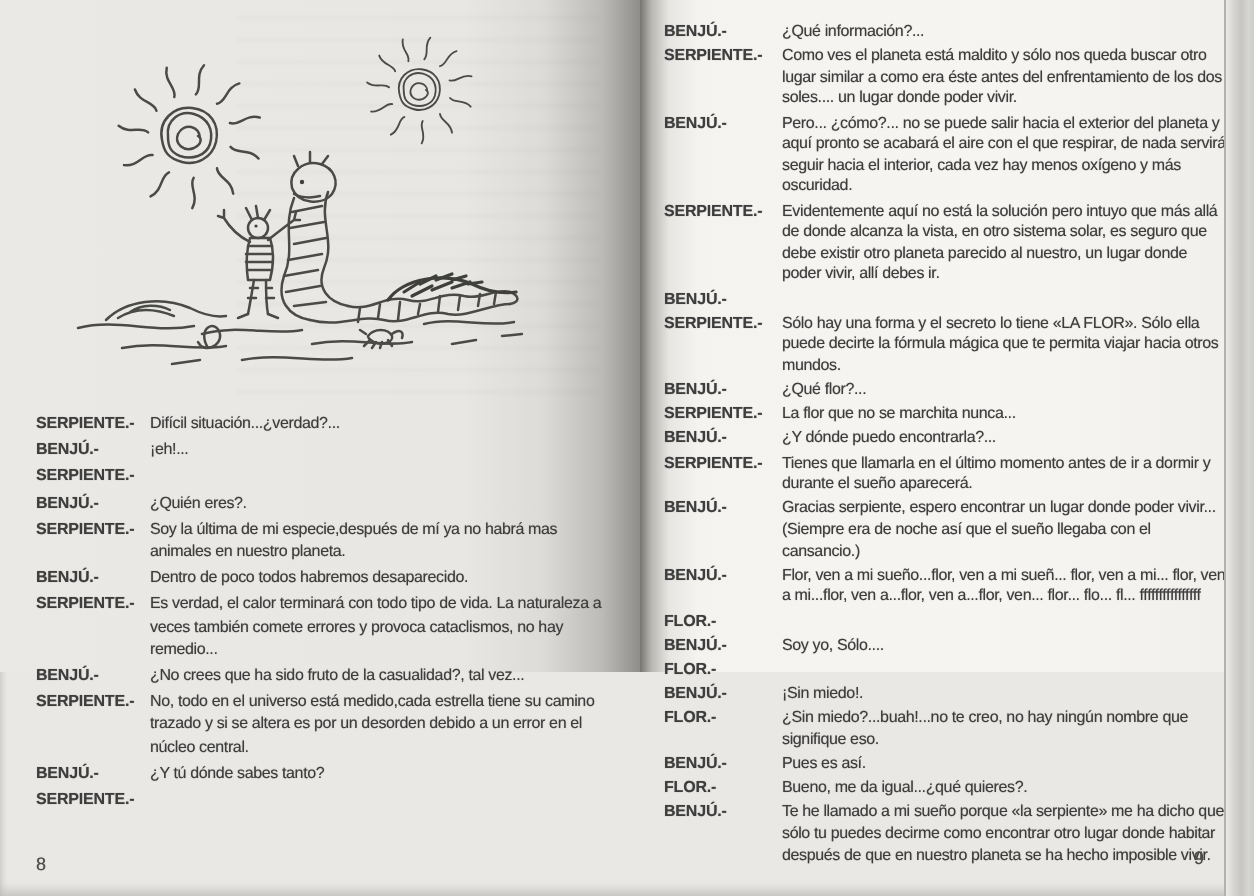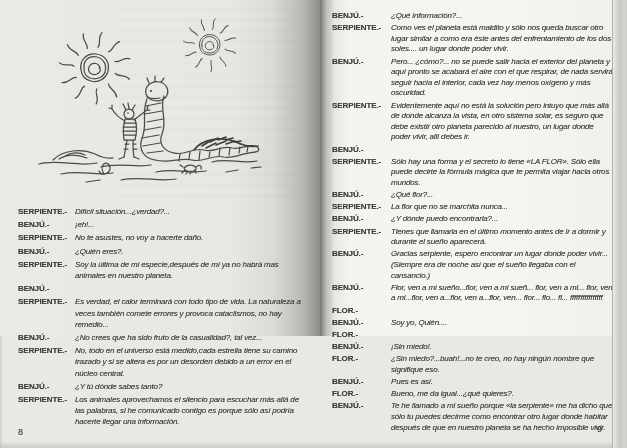--- a/index.html
+++ b/index.html
@@ -27,21 +27,21 @@
     position:absolute;left:118px;top:8px;width:182px;height:190px;
     background:repeating-linear-gradient(180deg,rgba(110,110,110,.10) 0 2px,transparent 2px 11px);
     opacity:.45;filter:blur(1px);pointer-events:none;
   }
   .illustration{position:absolute;left:14px;top:2px;}
   .ill-stroke{fill:none;stroke:#4a4a47;stroke-width:1.25;stroke-linecap:round;stroke-linejoin:round;}
   .ill-heavy{fill:none;stroke:#3f3f3c;stroke-width:1.6;stroke-linecap:round;}
   .dialogue{position:absolute;color:#3d3d3d;}
   .dialogue .entry{display:grid;}
   .dialogue .speaker{font-weight:bold;letter-spacing:-.1px;}
-  .dialogue .line{letter-spacing:-.18px;font-style:italic;}
+  .dialogue .line{letter-spacing:-.18px;}
   .dialogue-left{left:18px;top:206px;width:285px;font-size:8px;line-height:11.2px;}
   .dialogue-left .entry{grid-template-columns:57px 1fr;margin-bottom:2px;}
   .dialogue-right{left:12px;top:11px;width:281px;font-size:8px;line-height:10.6px;}
   .dialogue-right .entry{grid-template-columns:59px 1fr;margin-bottom:1.6px;}
   .dialogue, .page-num{text-shadow:0 0 .5px rgba(70,70,70,.55);}
   .page-num{position:absolute;font-size:9px;color:#4a4a4a;}
   .num-left{left:18px;top:427px;}
   .num-right{left:268px;top:424px;width:14px;text-align:right;}
 </style>
 </head>
@@ -142,52 +142,51 @@
         <div class="entry">
           <span class="speaker">SERPIENTE.-</span>
           <span class="line">Difícil situación...¿verdad?...</span>
         </div>
         <div class="entry">
           <span class="speaker">BENJÚ.-</span>
           <span class="line">¡eh!...</span>
         </div>
         <div class="entry">
           <span class="speaker">SERPIENTE.-</span>
-          <span class="line">No te asustes, no voy a hacerte daño.</span>
         </div>
         <div class="entry">
           <span class="speaker">BENJÚ.-</span>
           <span class="line">¿Quién eres?.</span>
         </div>
         <div class="entry">
           <span class="speaker">SERPIENTE.-</span>
           <span class="line">Soy la última de mi especie,después de mí ya no habrá mas animales en nuestro planeta.</span>
         </div>
         <div class="entry">
           <span class="speaker">BENJÚ.-</span>
+          <span class="line">Dentro de poco todos habremos desaparecido.</span>
         </div>
         <div class="entry">
           <span class="speaker">SERPIENTE.-</span>
           <span class="line">Es verdad, el calor terminará con todo tipo de vida. La naturaleza a veces también comete errores y provoca cataclismos, no hay remedio...</span>
         </div>
         <div class="entry">
           <span class="speaker">BENJÚ.-</span>
           <span class="line">¿No crees que ha sido fruto de la casualidad?, tal vez...</span>
         </div>
         <div class="entry">
           <span class="speaker">SERPIENTE.-</span>
           <span class="line">No, todo en el universo está medido,cada estrella tiene su camino trazado y si se altera es por un desorden debido a un error en el núcleo central.</span>
         </div>
         <div class="entry">
           <span class="speaker">BENJÚ.-</span>
           <span class="line">¿Y tú dónde sabes tanto?</span>
         </div>
         <div class="entry">
           <span class="speaker">SERPIENTE.-</span>
-          <span class="line">Los animales aprovechamos el silencio para escuchar más allá de las palabras, si he comunicado contigo es porque sólo así podría hacerte llegar una información.</span>
         </div>
       </div>
     <div class="page-num num-left">8</div>
   </div>
 
   <div class="page page-right">
     <div class="dialogue dialogue-right">
         <div class="entry">
           <span class="speaker">BENJÚ.-</span>
           <span class="line">¿Qué información?...</span>
@@ -233,21 +232,21 @@
         </div>
         <div class="entry">
           <span class="speaker">BENJÚ.-</span>
           <span class="line">Flor, ven a mi sueño...flor, ven a mi sueñ... flor, ven a mi... flor, ven a mi...flor, ven a...flor, ven a...flor, ven... flor... flo... fl... ffffffffffffffff</span>
         </div>
         <div class="entry">
           <span class="speaker">FLOR.-</span>
         </div>
         <div class="entry">
           <span class="speaker">BENJÚ.-</span>
-          <span class="line">Soy yo, Quién....</span>
+          <span class="line">Soy yo, Sólo....</span>
         </div>
         <div class="entry">
           <span class="speaker">FLOR.-</span>
         </div>
         <div class="entry">
           <span class="speaker">BENJÚ.-</span>
           <span class="line">¡Sin miedo!.</span>
         </div>
         <div class="entry">
           <span class="speaker">FLOR.-</span>

